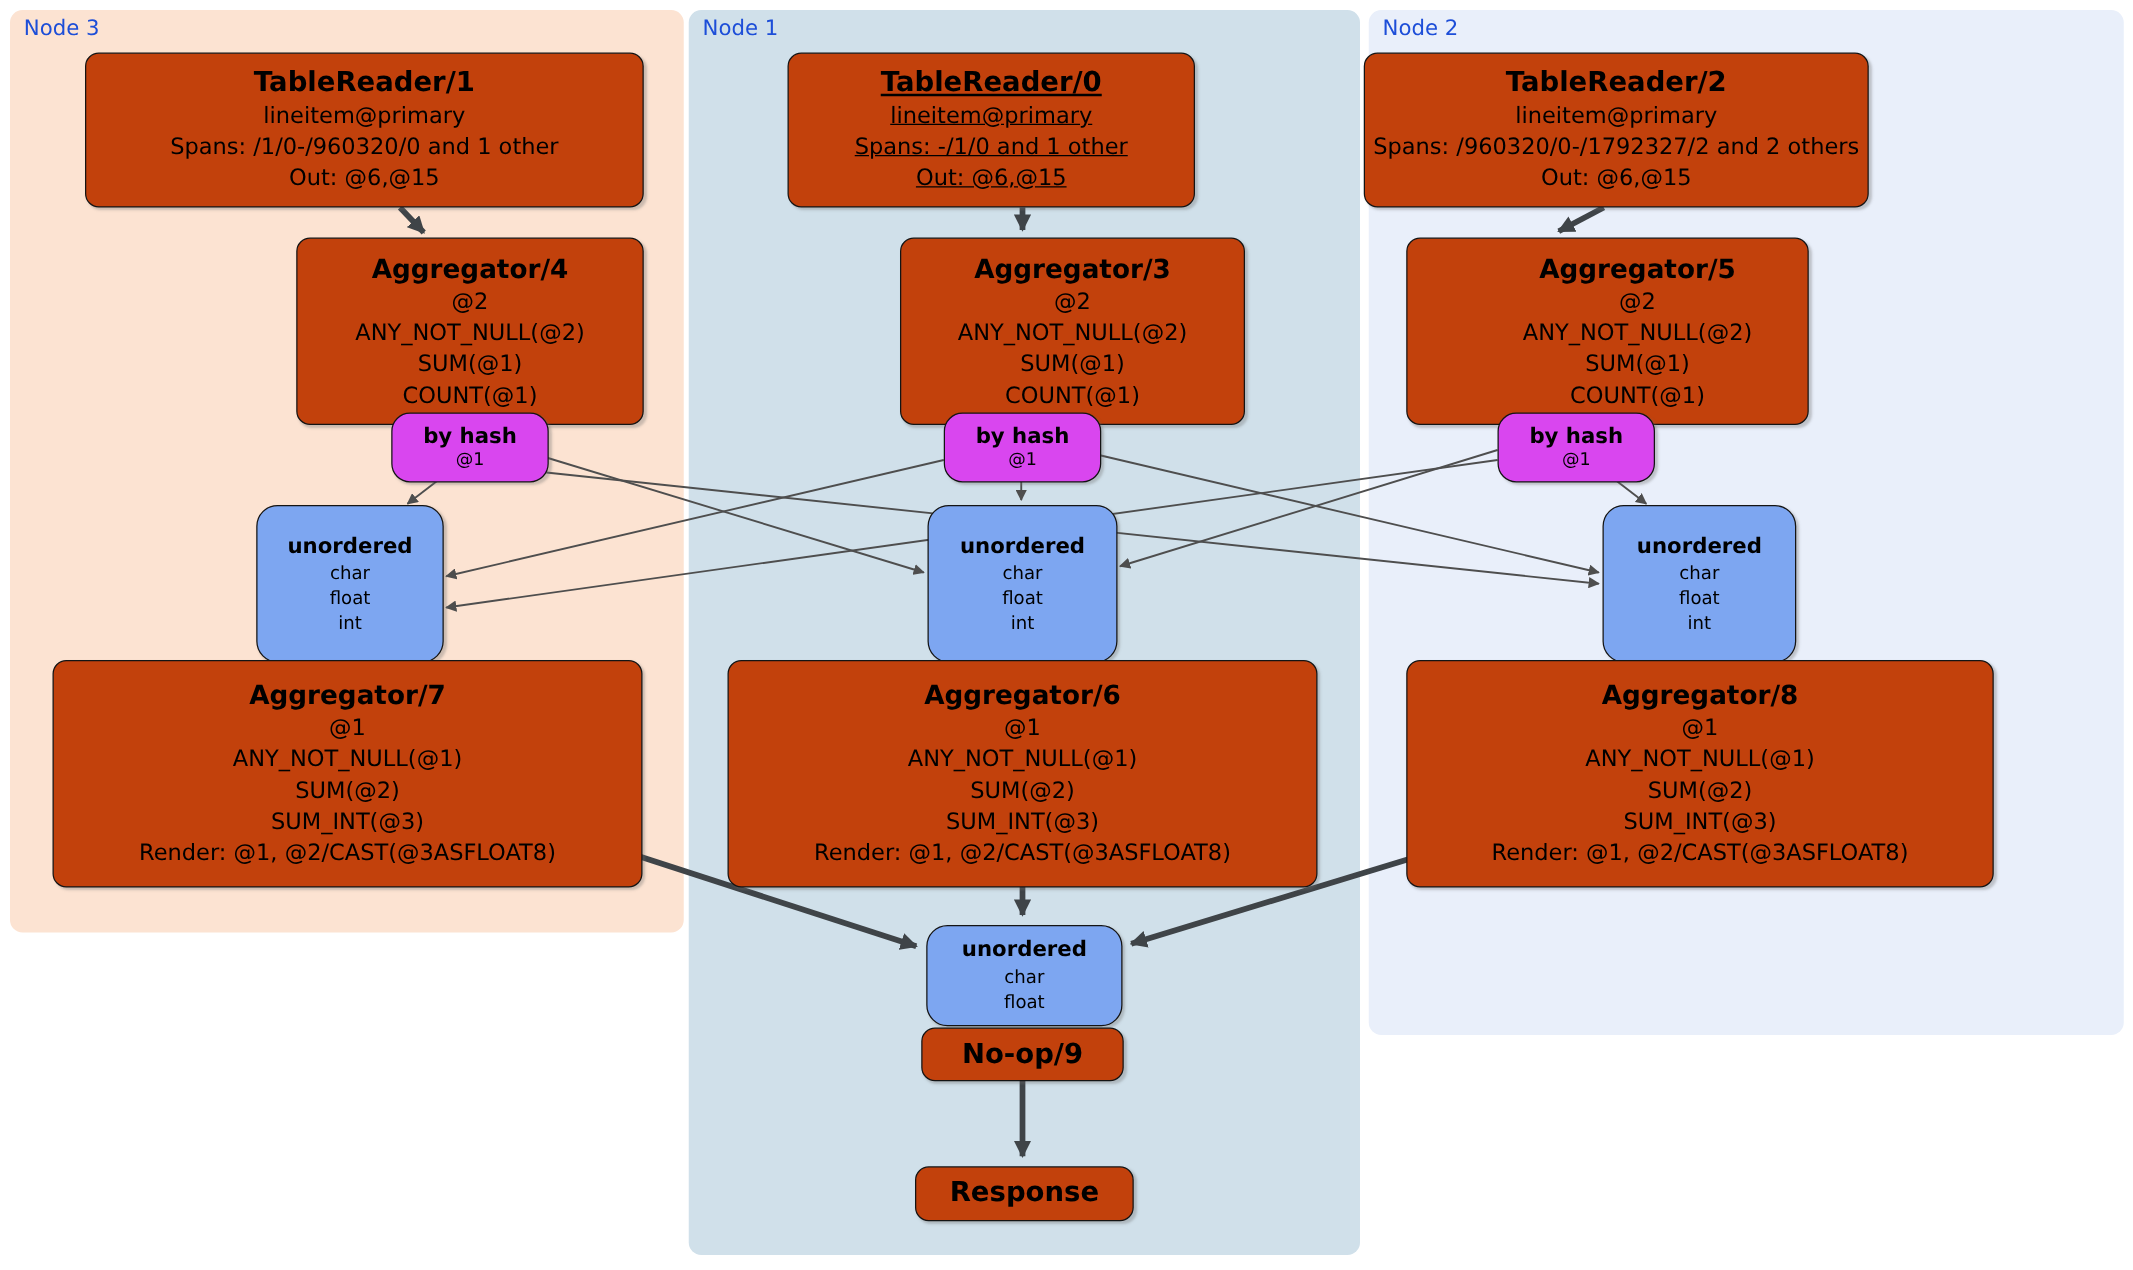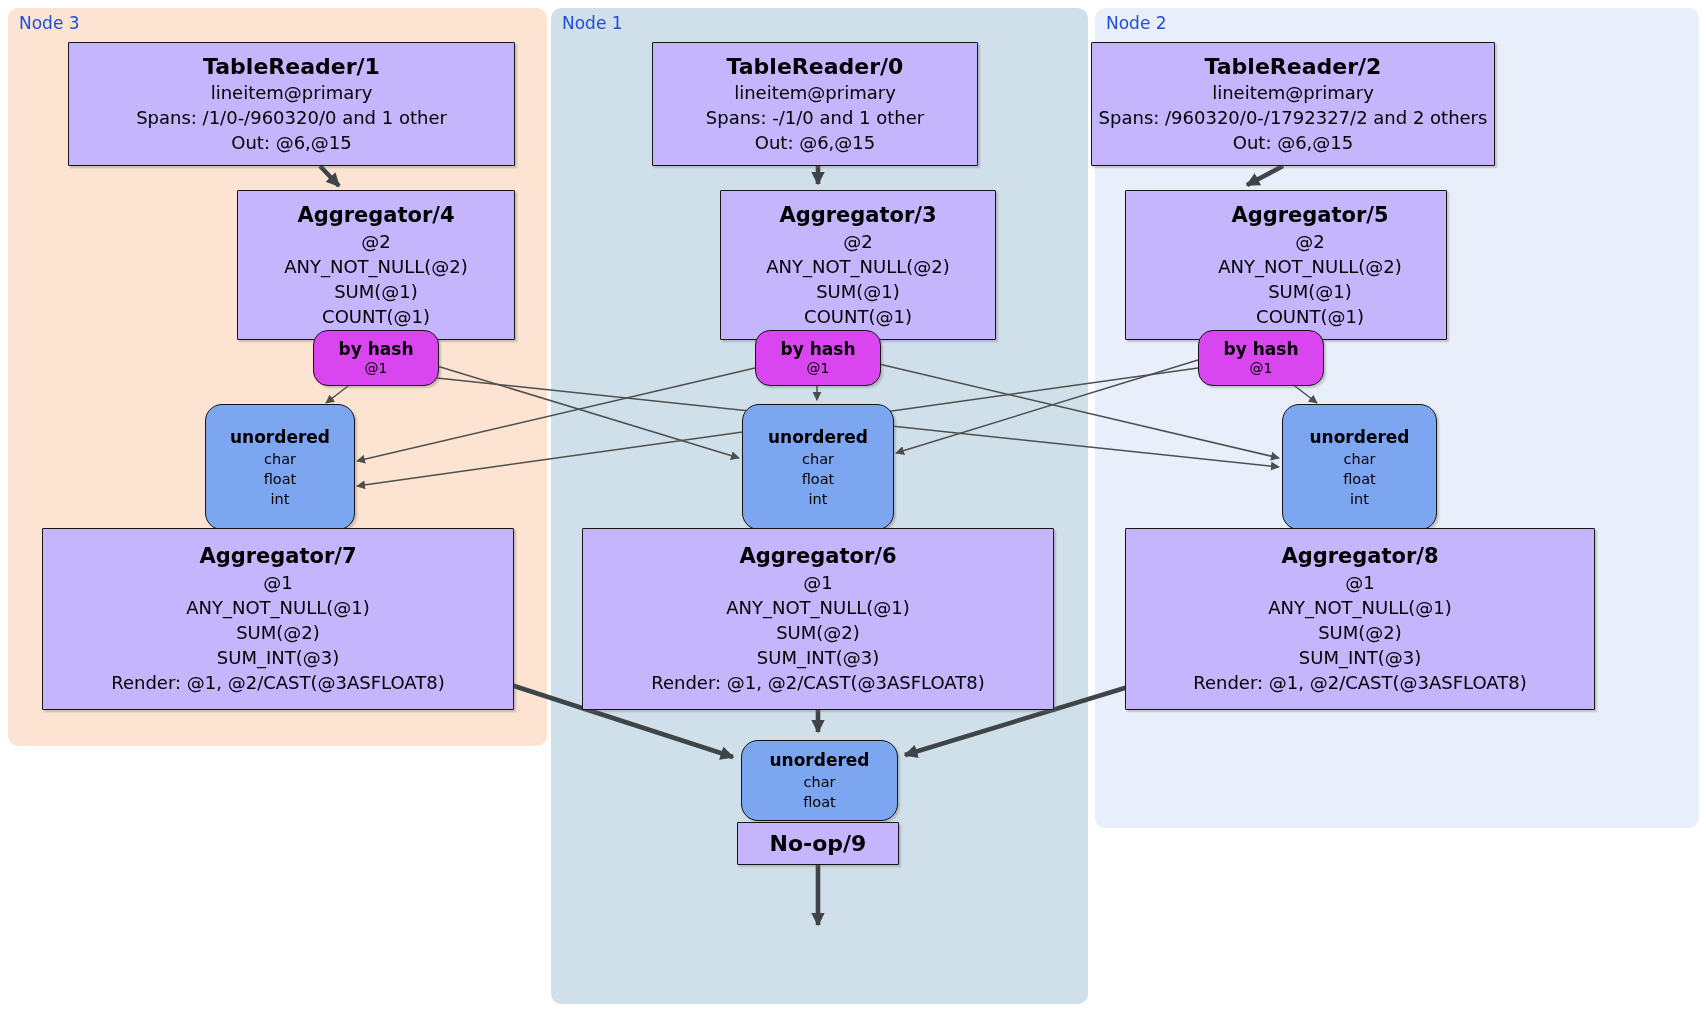--- a/index.html
+++ b/index.html
@@ -4,22 +4,22 @@
 <style>
   html,body{margin:0;padding:0;background:#ffffff;}
   #canvas{
     position:relative;width:1706px;height:1016px;overflow:hidden;
     font-family:"DejaVu Sans","Liberation Sans",sans-serif;color:#000;
   }
   .panel{position:absolute;border-radius:10px;z-index:0;}
   .panel-label{position:absolute;left:11px;top:5px;font-size:17px;color:#1d4ed8;}
   #edges{position:absolute;left:0;top:0;z-index:1;}
   .box{
-    position:absolute;z-index:2;background:#c4b5fd;border:1.6px solid #141414;
-    border-radius:1px;box-shadow:2px 2px 2px rgba(110,110,110,0.35);
+    position:absolute;z-index:2;background:#c2410c;border:1.6px solid #141414;
+    border-radius:11px;box-shadow:2px 2px 2px rgba(110,110,110,0.35);
     display:flex;flex-direction:column;align-items:center;justify-content:center;
     text-align:center;white-space:nowrap;
   }
   .box .title{font-weight:bold;font-size:21px;line-height:27px;}
   .box.reader .title{font-size:22px;}
   .box .line{font-size:18px;line-height:25px;}
   .router{background:#d946ef;border-radius:15px;}
   .router .title{font-size:17px;line-height:21px;}
   .router .line{font-size:14px;line-height:17px;}
   .sync{background:#7da6f1;border-radius:17px;}
@@ -96,21 +96,21 @@
   </div>
   <div class="box" style="left:42px;top:528px;width:470px;height:180px;">
     <div class="title">Aggregator/7</div>
     <div class="line">@1</div>
     <div class="line">ANY_NOT_NULL(@1)</div>
     <div class="line">SUM(@2)</div>
     <div class="line">SUM_INT(@3)</div>
     <div class="line">Render: @1, @2/CAST(@3ASFLOAT8)</div>
   </div>
 
-  <div class="box reader" style="left:652px;top:42px;width:324px;height:122px;">
+  <div class="box reader" style="left:630px;top:42px;width:324px;height:122px;text-decoration:underline;">
     <div class="title">TableReader/0</div>
     <div class="line">lineitem@primary</div>
     <div class="line">Spans: -/1/0 and 1 other</div>
     <div class="line">Out: @6,@15</div>
   </div>
   <div class="box" style="left:680px;top:190px;width:274px;height:148px;margin-left:40px;">
     <div class="title">Aggregator/3</div>
     <div class="line">@2</div>
     <div class="line">ANY_NOT_NULL(@2)</div>
     <div class="line">SUM(@1)</div>
@@ -135,20 +135,23 @@
     <div class="line">Render: @1, @2/CAST(@3ASFLOAT8)</div>
   </div>
   <div class="box sync" style="left:741px;top:740px;width:155px;height:79px;">
     <div class="title">unordered</div>
     <div class="line">char</div>
     <div class="line">float</div>
   </div>
   <div class="box final" style="left:737px;top:822px;width:160px;height:41px;">
     <div class="title">No-op/9</div>
   </div>
+  <div class="box final" style="left:732px;top:933px;width:173px;height:42px;">
+    <div class="title">Response</div>
+  </div>
 
   <div class="box reader" style="left:1091px;top:42px;width:402px;height:122px;">
     <div class="title">TableReader/2</div>
     <div class="line">lineitem@primary</div>
     <div class="line">Spans: /960320/0-/1792327/2 and 2 others</div>
     <div class="line">Out: @6,@15</div>
   </div>
   <div class="box" style="left:1125px;top:190px;width:272px;height:148px;padding-left:48px;">
     <div class="title">Aggregator/5</div>
     <div class="line">@2</div>

